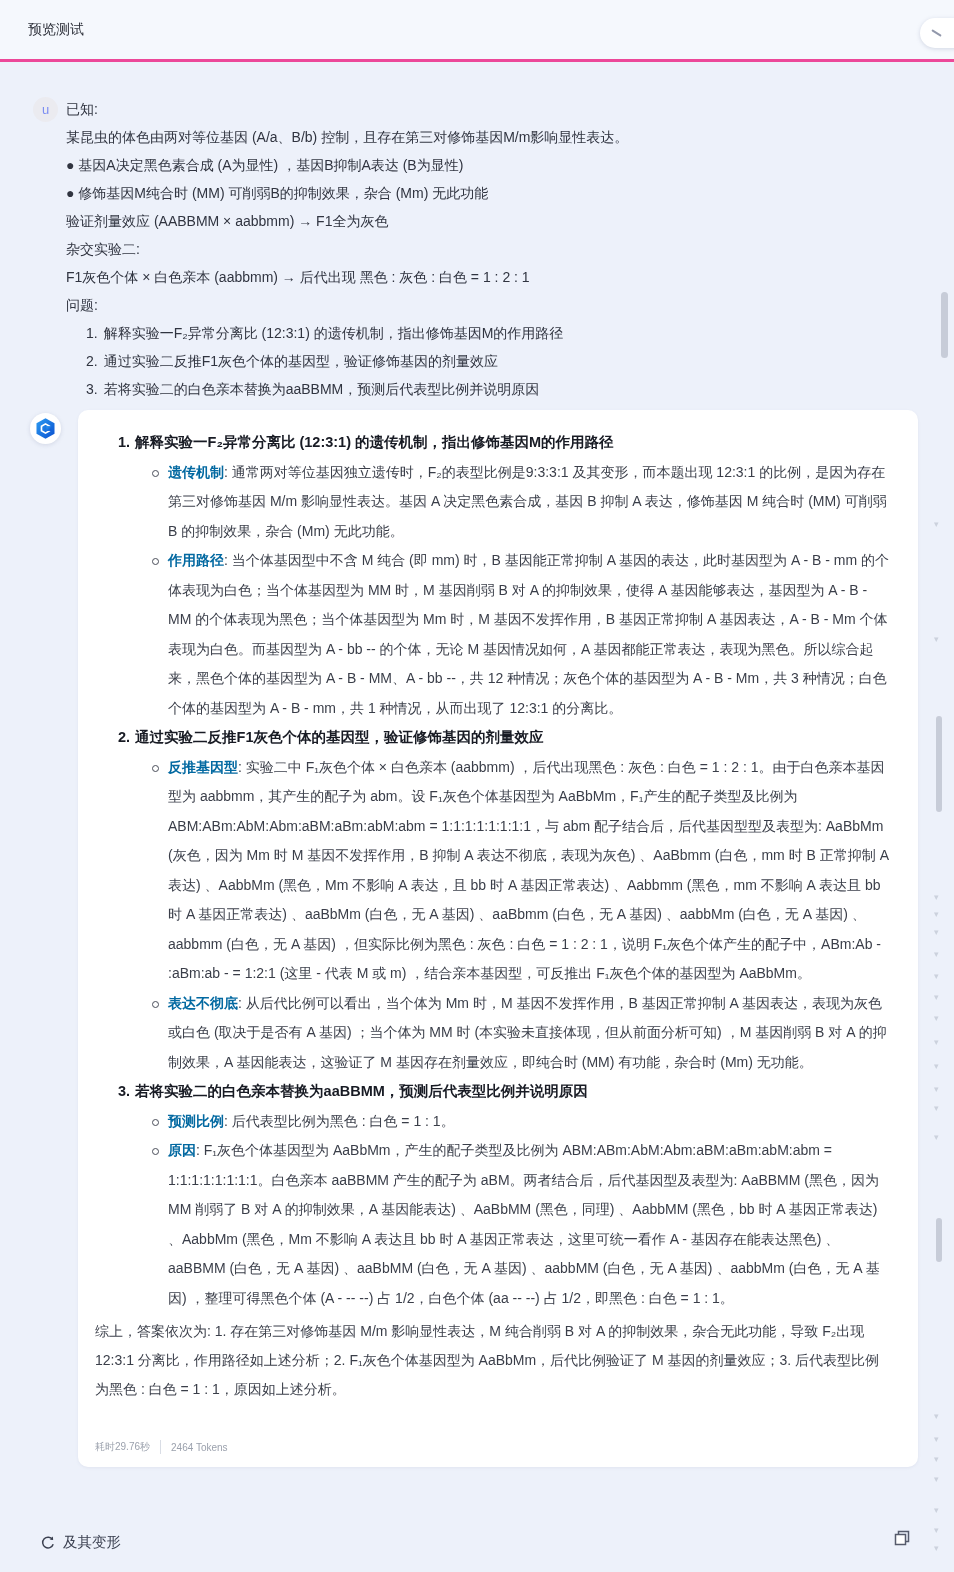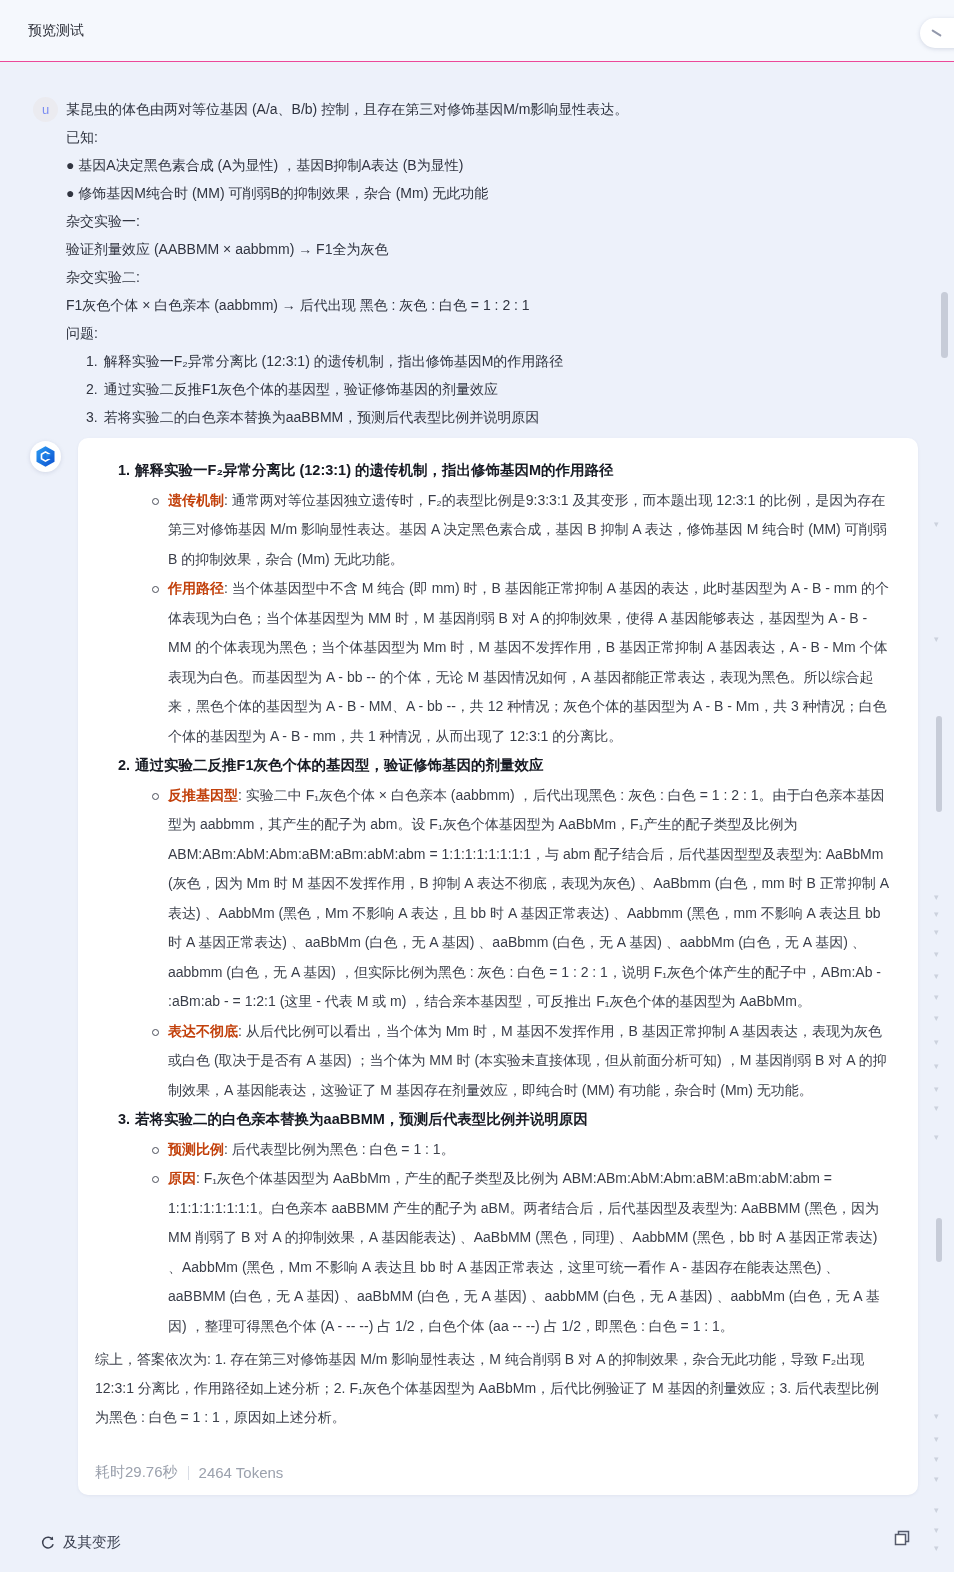--- a/index.html
+++ b/index.html
@@ -1,39 +1,39 @@
 <!DOCTYPE html>
 <html><head>
 <meta charset="utf-8">
 <style>
   html,body{margin:0;padding:0;overflow:hidden;}
   body{width:954px;height:1572px;background:#edf1fa;font-family:"Liberation Sans","DejaVu Sans",sans-serif;color:#32363f;position:relative;}
   
-  .header{height:62px;background:#f5f8fd;border-bottom:1px solid #ec4899;display:flex;align-items:center;padding-left:28px;box-sizing:border-box;position:relative;}
+  .header{height:62px;background:#f5f8fd;border-bottom:3px solid #ec4899;display:flex;align-items:center;padding-left:28px;box-sizing:border-box;position:relative;}
   .header-title{font-size:14px;color:#2b2e38;}
   .header-pill{position:absolute;top:18px;right:-14px;width:48px;height:30px;background:#ffffff;border-radius:15px;box-shadow:0 1px 4px rgba(120,130,160,.28);}
   .header-pill .mark{position:absolute;left:11px;top:14px;width:11px;height:2px;background:#9298ab;transform:rotate(32deg);border-radius:1px;}
   
   .user-row{display:flex;padding:33px 30px 0 33px;}
   .user-avatar{width:25px;height:25px;border-radius:50%;background:#ebebf0;color:#7c8df2;font-size:13px;display:flex;align-items:center;justify-content:center;flex:none;margin:2px 8px 0 0;}
   .user-content{font-size:14px;line-height:28px;color:#303440;width:856px;}
   .q-item{display:flex;padding-left:20px;}
   .q-num{margin-right:6px;flex:none;}
   
   .ai-row{display:flex;margin-top:7px;padding-left:30px;}
   .ai-avatar{width:31px;height:31px;border-radius:50%;background:#ffffff;box-shadow:0 1px 4px rgba(90,100,140,.18);display:flex;align-items:center;justify-content:center;flex:none;margin:3px 17px 0 0;}
   .ai-card{width:840px;height:1057px;background:#ffffff;border-radius:10px;box-sizing:border-box;padding:18px 26px 0 17px;position:relative;overflow:hidden;box-shadow:0 1px 3px rgba(120,130,160,.10);}
   .sec{font-size:14px;line-height:29.5px;color:#3a3e49;}
   .sec-heading{display:flex;font-weight:bold;font-size:14.5px;color:#181b24;padding-left:23px;}
   .sec-heading .sec-num{margin-right:5px;flex:none;}
   .bullet{position:relative;padding-left:73px;margin:0;}
   .bullet .ring{position:absolute;left:57px;top:12px;width:5px;height:5px;border:1.5px solid #4a4e5a;border-radius:50%;box-sizing:content-box;}
-  .bullet strong{color:#c2410c;}
+  .bullet strong{color:#0369a1;}
   .summary{font-size:14px;line-height:29px;color:#3a3e49;margin:4px 0 16px 0;}
-  .meta{position:absolute;left:17px;bottom:13px;display:flex;align-items:center;font-size:15px;color:#9ba1ad;}
+  .meta{position:absolute;left:17px;bottom:13px;display:flex;align-items:center;font-size:10px;color:#9ba1ad;}
   .meta .sep{display:inline-block;width:1px;height:14px;background:#d9dde5;margin:0 10px;}
   
   .regen{position:absolute;left:40px;top:1533px;display:flex;align-items:center;gap:7px;font-size:14.5px;color:#3b4050;cursor:pointer;}
   .copy-btn{position:absolute;left:893px;top:1529px;width:20px;height:20px;cursor:pointer;}
   
   .thumb{position:absolute;background:#c7ccd8;border-radius:4px;}
   .chev{position:absolute;left:934px;font-size:9px;color:#ccd1dd;line-height:9px;}
 </style>
 </head>
 <body>
@@ -41,25 +41,24 @@
 <div class="header">
   <span class="header-title">预览测试</span>
   <div class="header-pill">
     <span class="mark"></span>
   </div>
 </div>
 
 <div class="user-row">
   <div class="user-avatar">u</div>
   <div class="user-content">
+    <div>已知:</div>
     <div>某昆虫的体色由两对等位基因 (A/a、B/b) 控制，且存在第三对修饰基因M/m影响显性表达。</div>
-    <div>已知:</div>
     <div>● 基因A决定黑色素合成 (A为显性) ，基因B抑制A表达 (B为显性)</div>
     <div>● 修饰基因M纯合时 (MM) 可削弱B的抑制效果，杂合 (Mm) 无此功能</div>
-    <div>杂交实验一:</div>
     <div>验证剂量效应 (AABBMM × aabbmm) → F1全为灰色</div>
     <div>杂交实验二:</div>
     <div>F1灰色个体 × 白色亲本 (aabbmm) → 后代出现 黑色 : 灰色 : 白色 = 1 : 2 : 1</div>
     <div>问题:</div>
     <div class="q-item">
       <span class="q-num">1.</span>
       <span>解释实验一F₂异常分离比 (12:3:1) 的遗传机制，指出修饰基因M的作用路径</span>
     </div>
     <div class="q-item">
       <span class="q-num">2.</span>

